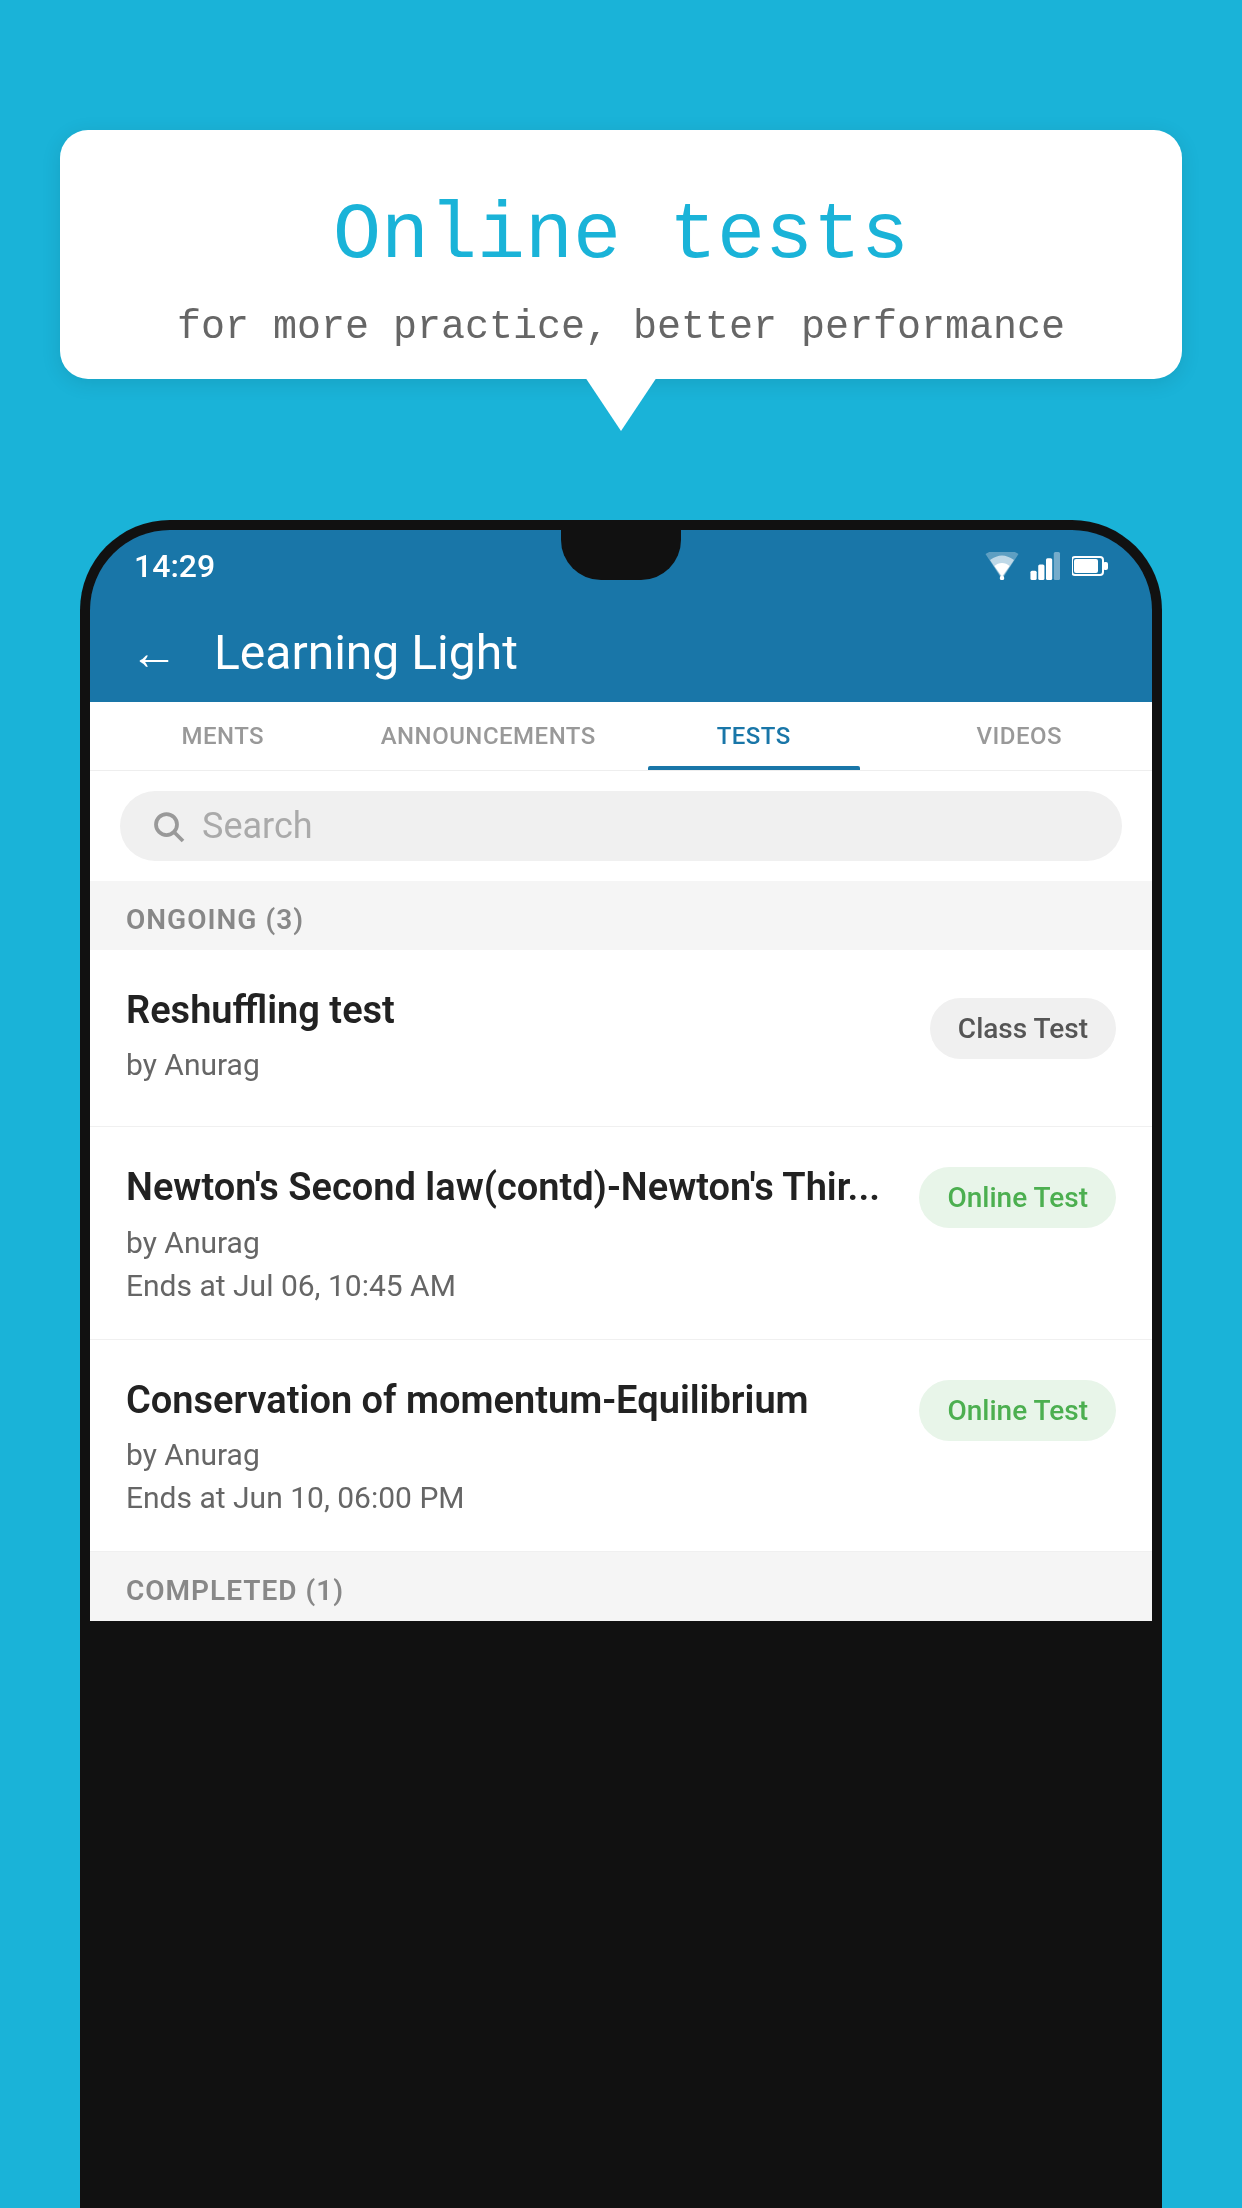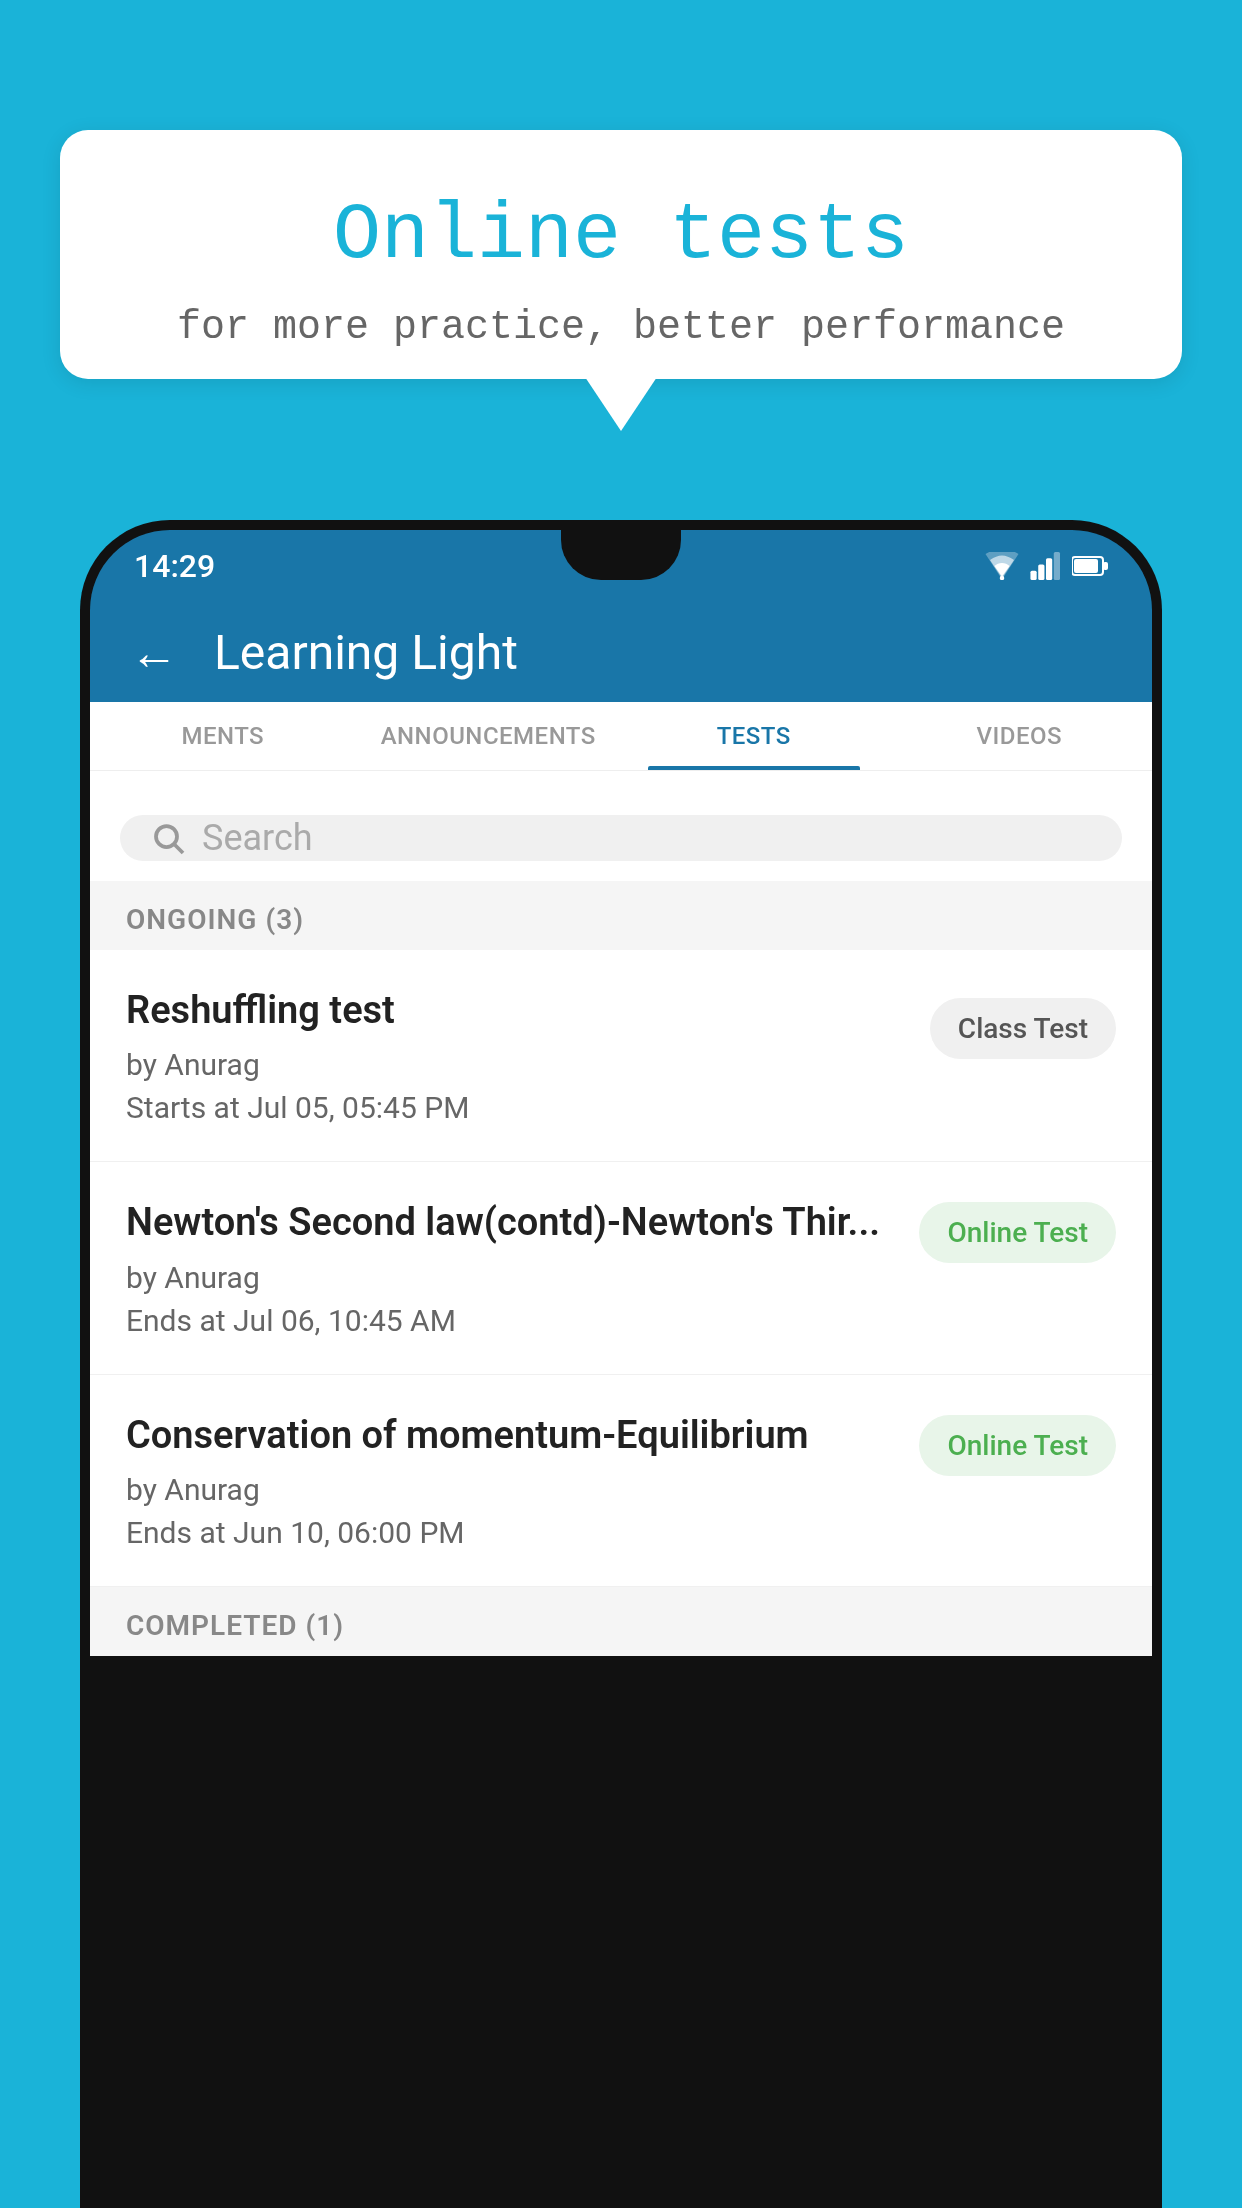--- a/index.html
+++ b/index.html
@@ -192,23 +192,22 @@
       background: white;
       margin: 0;
       padding: 20px 30px;
     }
 
     .search-input-wrap {
       background: #f0f0f0;
       border-radius: 40px;
       display: flex;
       align-items: center;
-      padding: 2px 30px;
+      padding: 14px 30px;
       gap: 16px;
-      margin-top: 24px;
     }
 
     .search-placeholder {
       color: #aaa;
       font-size: 36px;
     }
 
     
     .section-header {
       padding: 22px 36px 14px;
@@ -363,23 +362,20 @@
       <div class="section-header">
         <span class="section-label">ONGOING (3)</span>
       </div>
 
       <div class="test-list">
 
         <div class="test-item">
           <div class="test-info">
             <div class="test-name">Reshuffling test</div>
             <div class="test-by">by Anurag</div>
-            <div class="test-time">
-              <span>Starts at</span>&nbsp;<span>Jul 05, 05:45 PM</span>
-            </div>
           </div>
           <div class="test-badge badge-class">Class Test</div>
         </div>
 
         <div class="test-item">
           <div class="test-info">
             <div class="test-name">Newton's Second law(contd)-Newton's Thir...</div>
             <div class="test-by">by Anurag</div>
             <div class="test-time">
               <span>Ends at</span>&nbsp;<span>Jul 06, 10:45 AM</span>

